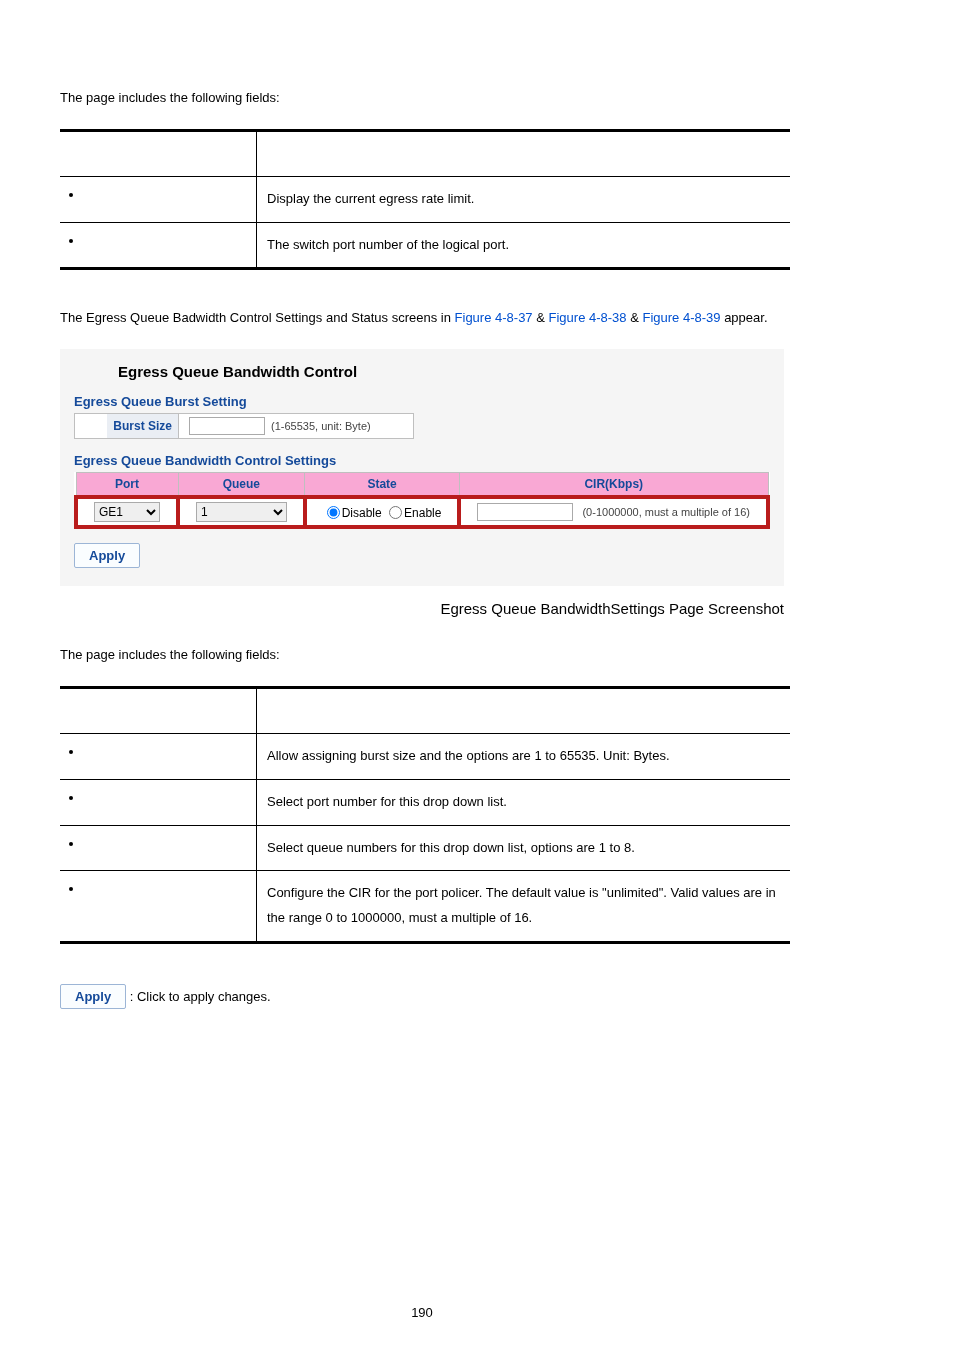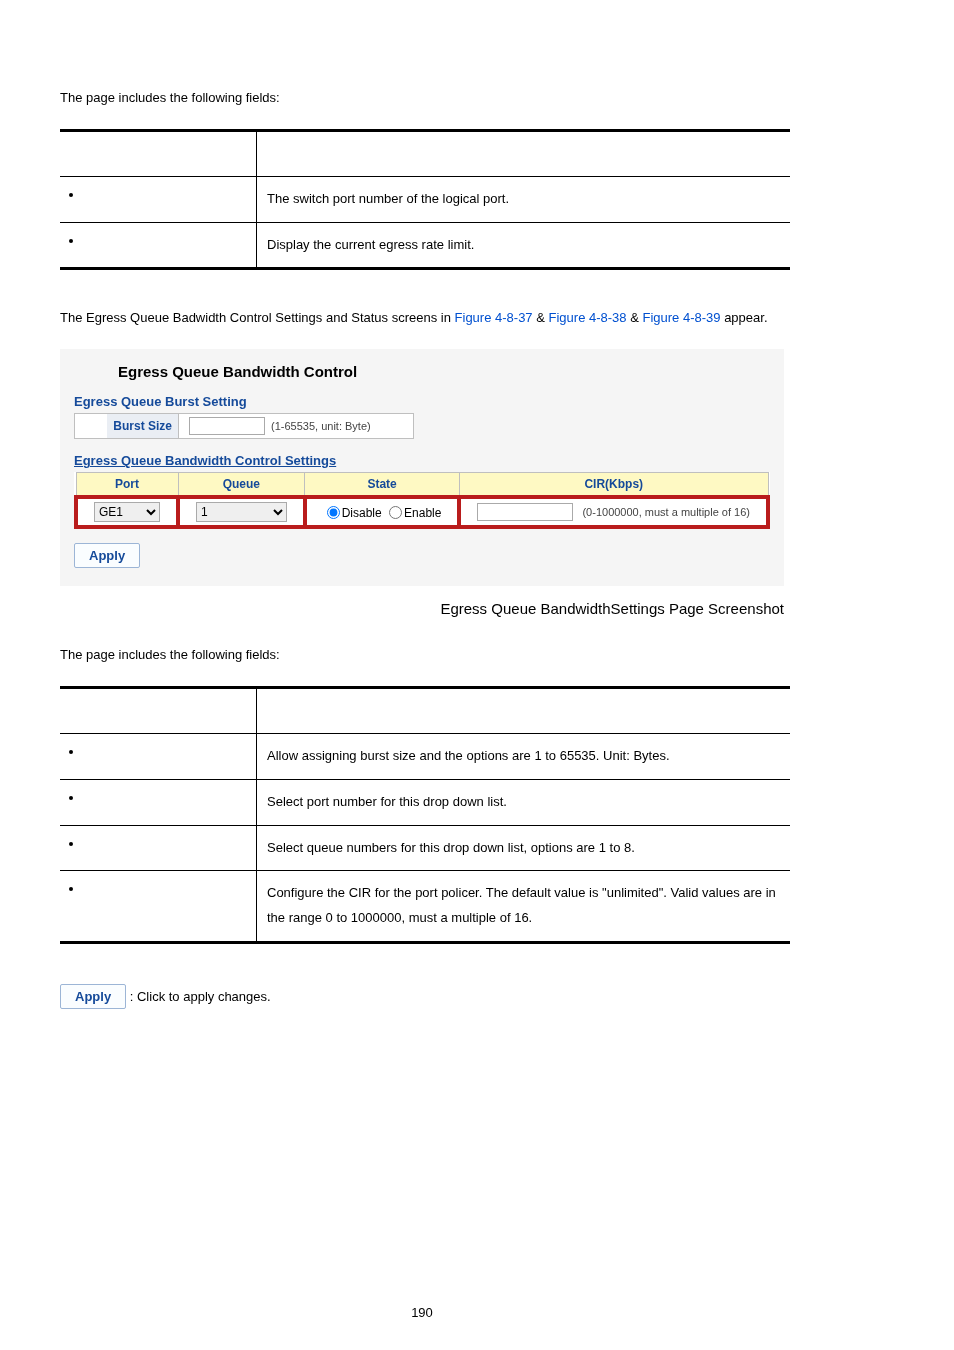--- a/index.html
+++ b/index.html
@@ -120,21 +120,21 @@
     color: #444;
   }
 
   .ctrl-table {
     width: 100%;
     border-collapse: collapse;
     background: #fff;
     margin-top: 4px;
   }
   .ctrl-table th {
-    background: #fef9c3;
+    background: #f9a8d4;
     color: #154a9a;
     font-weight: bold;
     font-size: 12px;
     border: 1px solid #bfbfbf;
     padding: 4px 6px;
     text-align: center;
   }
   .ctrl-table td {
     border: 4px solid #b91c1c;
     padding: 3px 16px;
@@ -238,50 +238,50 @@
         <tr class="hdr">
           <td class="left"></td>
           <td class="right"></td>
         </tr>
     <tr class="row">
       <td class="left">
             <ul class="bullets">
               <li></li>
             </ul>
           </td>
+      <td class="right">Display the current egress rate limit.</td>
+    </tr>
+    <tr class="row">
+      <td class="left">
+            <ul class="bullets">
+              <li></li>
+            </ul>
+          </td>
       <td class="right">The switch port number of the logical port.</td>
-    </tr>
-    <tr class="row">
-      <td class="left">
-            <ul class="bullets">
-              <li></li>
-            </ul>
-          </td>
-      <td class="right">Display the current egress rate limit.</td>
     </tr>
   </tbody>
     </table>
 
   <p class="body-text mt40">
     <span>The Egress Queue Badwidth Control Settings and Status screens in </span><span class="link">Figure 4-8-37</span><span> &amp; </span><span class="link">Figure 4-8-38</span><span> &amp; </span><span class="link">Figure 4-8-39</span><span> appear.</span>
   </p>
 
   <div class="shot">
     <div class="shot-title">Egress Queue Bandwidth Control</div>
 
     <div class="section-title">Egress Queue Burst Setting</div>
     <div class="burst-row">
       <div class="burst-label">Burst Size</div>
       <div class="burst-input-cell">
         <input type="text" style="">
         <span class="hint">(1-65535, unit: Byte)</span>
       </div>
     </div>
 
-    <div class="section-title" style="margin-top:14px;text-decoration:underline;">Egress Queue Bandwidth Control Settings</div>
+    <div class="section-title" style="margin-top:14px;">Egress Queue Bandwidth Control Settings</div>
 
     <table class="ctrl-table">
       <colgroup>
         <col class="col-port">
           <col class="col-queue">
           <col class="col-state">
           <col>
       </colgroup>
       <tbody>
           <tr>

